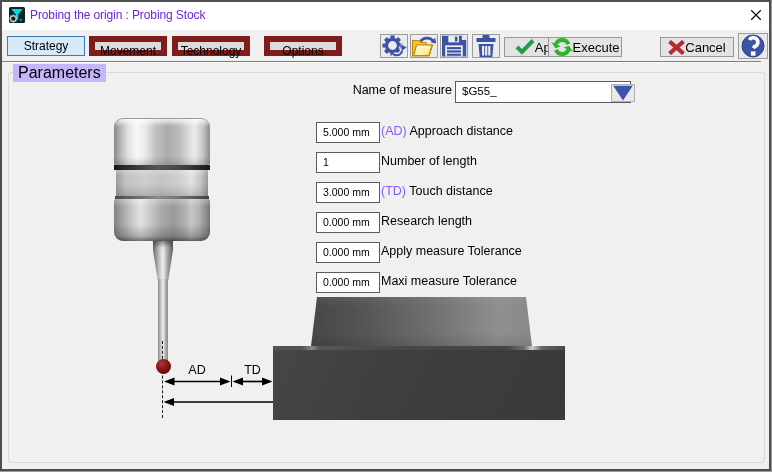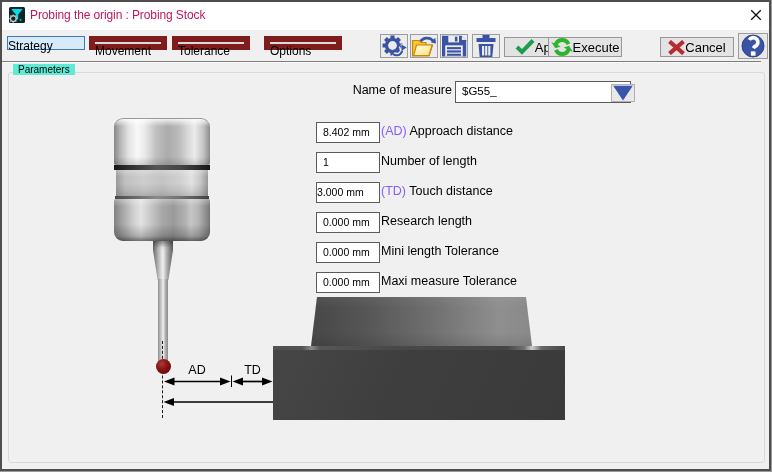--- a/index.html
+++ b/index.html
@@ -1,27 +1,27 @@
 <!DOCTYPE html>
 <html><head><meta charset="utf-8"><style>
 html,body{margin:0;padding:0}
 body{width:772px;height:472px;position:relative;font-family:"Liberation Sans",sans-serif;background:#f0f0f0;overflow:hidden}
 .abs{position:absolute}
 .titlebar{position:absolute;left:0;top:0;width:772px;height:30px;background:#fff}
-.title{position:absolute;left:30px;top:8px;font-size:12px;letter-spacing:-0.1px;color:#be185d}
+.title{position:absolute;left:30px;top:8px;font-size:12px;letter-spacing:-0.1px;color:#6d28d9}
 .closex{position:absolute;left:749px;top:8px;width:14px;height:14px}
-.tab{position:absolute;top:36px;height:14px;box-sizing:border-box;font-size:12px;text-align:left;line-height:18px;color:#000}
+.tab{position:absolute;top:36px;height:20px;box-sizing:border-box;font-size:12px;text-align:center;line-height:18px;color:#000}
 .tab.on{background:#d6eafa;border:1px solid #3c7bb5}
 .tab.off{background:#dbdbdb;border:6px solid #7f1d1d}
 .ibtn{position:absolute;top:34px;width:28px;height:24px;box-sizing:border-box;background:#ececec;border:1px solid #9c9c9c}
 .abtn{position:absolute;top:37px;width:74px;height:20px;box-sizing:border-box;background:#e3e3e3;border:1px solid #979797;font-size:13px;color:#000;display:flex;align-items:center;justify-content:center}
 .sep{position:absolute;left:2px;top:61px;width:759px;height:1px;background:#7c7c7c}
 .sep2{position:absolute;left:2px;top:62px;width:759px;height:1px;background:#fafafa}
 .gbox{position:absolute;left:8px;top:72px;width:757px;height:391px;box-sizing:border-box;border:1px solid #d9d9d9;border-radius:3px}
-.glabel{position:absolute;left:13px;top:64px;background:#5eead4;padding:0 5px;font-size:10px;color:#000}
+.glabel{position:absolute;left:13px;top:64px;background:#c4b5fd;padding:0 5px;font-size:16px;color:#000}
 .inp{position:absolute;box-sizing:border-box;background:#fff;border:1px solid #5c5c5c;color:#000}
 .lbl{position:absolute;font-size:12.5px;color:#000;white-space:nowrap}
 .blue{color:#8b5cf6}
 
 .seg1{position:absolute;left:114px;top:118px;width:96px;height:47px;border-radius:9px 9px 2px 2px;border-top:1px solid #9a9a9a;box-sizing:border-box;
 background:linear-gradient(90deg,#878787 0,#b2b2b2 6%,#e2e2e2 15%,#f8f8f8 24%,#eaeaea 32%,#bfbfbf 44%,#ababab 56%,#bcbcbc 68%,#dcdcdc 78%,#ebebeb 84%,#c4c4c4 93%,#8b8b8b 100%)}
 .seg1:after{content:"";position:absolute;inset:0;border-radius:9px 9px 2px 2px;background:linear-gradient(180deg,rgba(255,255,255,.8),rgba(255,255,255,0) 16%,rgba(0,0,0,0) 82%,rgba(0,0,0,.15) 100%)}
 .groove1{position:absolute;left:114px;top:165px;width:96px;height:5px;
 background:linear-gradient(90deg,#161616 0,#3c3c3c 25%,#555 45%,#444 70%,#181818 100%)}
 .seg2{position:absolute;left:116px;top:170px;width:92px;height:26px;
@@ -63,21 +63,21 @@
  <path d="M4.3 8.2 v-1 M4.3 15 v1 M.9 11.6 h-1 M7.7 11.6 h1 M1.9 9.2 l-.7 -.7 M6.7 14 l.7 .7 M1.9 14 l-.7 .7 M6.7 9.2 l.7 -.7" stroke="#9aa2a2" stroke-width="1.1"></path>
  <path d="M10.3 12.9 l2 -1.3 l0 2.6 z" fill="#00dce8"></path>
 </svg>
 <div class="title">Probing the origin : Probing Stock</div>
 <svg class="closex" viewBox="0 0 14 14">
     <path d="M2.2 2.2 L11.8 11.8 M11.8 2.2 L2.2 11.8" stroke="#111" stroke-width="1.3"></path>
   </svg>
 
 <div class="tab on" style="left:7px;width:78px">Strategy</div>
 <div class="tab off" style="left:89px;width:78px">Movement</div>
-<div class="tab off" style="left:172px;width:78px">Tolerance</div>
+<div class="tab off" style="left:172px;width:78px">Technology</div>
 <div class="tab off" style="left:264px;width:78px">Options</div>
 
 <div class="ibtn" style="left:380px">
 <svg width="26" height="22" viewBox="0 0 26 22" style="margin:0 auto">
  <path fill="#3a53a4" d="M9.4 0.5 L13.6 0.5 L13.6 3.1 L15.3 3.8 L17.1 2.0 L20.0 4.9 L18.2 6.7 L18.9 8.4 L21.5 8.4 L21.5 12.6 L18.9 12.6 L18.2 14.3 L20.0 16.1 L17.1 19.0 L15.3 17.2 L13.6 17.9 L13.6 20.5 L9.4 20.5 L9.4 17.9 L7.7 17.2 L5.9 19.0 L3.0 16.1 L4.8 14.3 L4.1 12.6 L1.5 12.6 L1.5 8.4 L4.1 8.4 L4.8 6.7 L3.0 4.9 L5.9 2.0 L7.7 3.8 L9.4 3.1 Z"></path>
  <circle cx="11.5" cy="10.5" r="4.4" fill="#ececec"></circle>
  <path d="M12.0 19.0 A5.6 5.6 0 1 0 19.2 10.4" fill="none" stroke="#ececec" stroke-width="4.6"></path>
  <path d="M12.0 19.0 A5.6 5.6 0 1 0 19.2 10.4" fill="none" stroke="#3a53a4" stroke-width="2.1"></path>
  <polygon points="20.2,9.4 25.7,12.4 20.6,15.7" fill="#3a53a4" stroke="#ececec" stroke-width="0.9" paint-order="stroke"></polygon>
 </svg>
@@ -153,30 +153,30 @@
 <div class="glabel">Parameters</div>
 
 <div class="lbl" style="left:352px;top:83px;width:100px;text-align:right">Name of measure</div>
 <div class="inp" style="left:455px;top:81px;width:176px;height:22px;font-size:11.5px;line-height:18px;padding-left:6px">$G55_</div>
 <div class="abs" style="left:611px;top:84px;width:24px;height:18px;box-sizing:border-box;background:#e9e9e9;border:1px solid #b0b0b0">
 <svg width="22" height="16" viewBox="0 0 22 16">
       <polygon points="1.2,0.8 20.8,0.8 11,15.4" fill="#3a53ab"></polygon>
     </svg>
 </div>
 
-<div class="inp" style="left:316px;top:122px;width:64px;height:21px;font-size:10.5px;line-height:19px;padding-left:6px">8.402 mm</div>
+<div class="inp" style="left:316px;top:122px;width:64px;height:21px;font-size:10.5px;line-height:19px;padding-left:6px">5.000 mm</div>
 <div class="lbl" style="left:381px;top:124px"><span class="blue">(AD)</span> Approach distance</div>
 <div class="inp" style="left:316px;top:152px;width:64px;height:21px;font-size:10.5px;line-height:19px;padding-left:6px">1</div>
 <div class="lbl" style="left:381px;top:154px">Number of length</div>
-<div class="inp" style="left:316px;top:182px;width:64px;height:21px;font-size:10.5px;line-height:19px;">3.000 mm</div>
+<div class="inp" style="left:316px;top:182px;width:64px;height:21px;font-size:10.5px;line-height:19px;padding-left:6px">3.000 mm</div>
 <div class="lbl" style="left:381px;top:184px"><span class="blue">(TD)</span> Touch distance</div>
 <div class="inp" style="left:316px;top:212px;width:64px;height:21px;font-size:10.5px;line-height:19px;padding-left:6px">0.000 mm</div>
 <div class="lbl" style="left:381px;top:214px">Research length</div>
 <div class="inp" style="left:316px;top:242px;width:64px;height:21px;font-size:10.5px;line-height:19px;padding-left:6px">0.000 mm</div>
-<div class="lbl" style="left:381px;top:244px">Mini length Tolerance</div>
+<div class="lbl" style="left:381px;top:244px">Apply measure Tolerance</div>
 <div class="inp" style="left:316px;top:272px;width:64px;height:21px;font-size:10.5px;line-height:19px;padding-left:6px">0.000 mm</div>
 <div class="lbl" style="left:381px;top:274px">Maxi measure Tolerance</div>
 
 <div class="seg1"></div>
 <div class="groove1"></div>
 <div class="seg2"></div>
 <div class="groove2"></div>
 <div class="seg3"></div>
 <div class="stub"></div>
 <div class="cone"></div>

